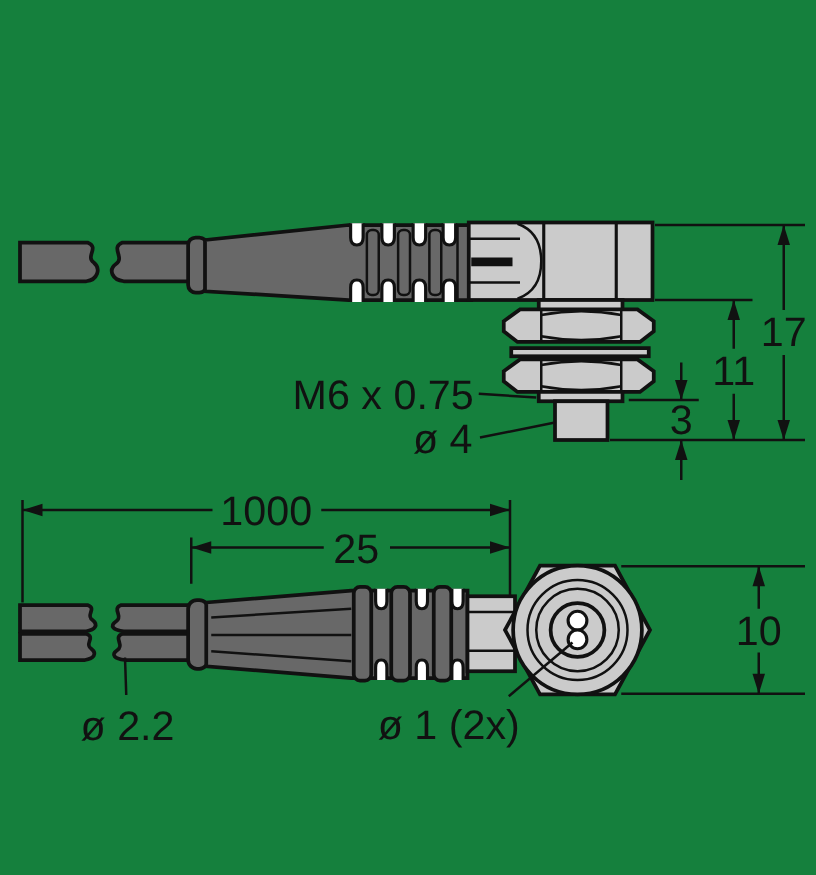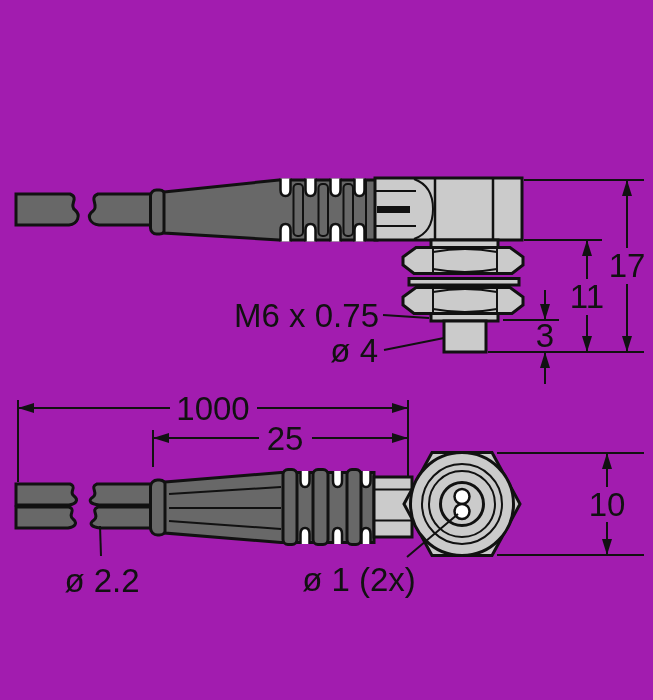--- a/index.html
+++ b/index.html
@@ -1,16 +1,16 @@
 <!DOCTYPE html>
 <html><head>
 <meta charset="utf-8">
 <style>
   html,body{margin:0;padding:0;background:#ffffff;}
-  .stage{position:relative;width:653px;height:700px;background:#a21caf;overflow:hidden;}
+  .stage{position:relative;width:653px;height:700px;background:#15803d;overflow:hidden;}
   svg{display:block;}
   text{font-family:"Liberation Sans","DejaVu Sans",sans-serif;font-size:33px;fill:#111;}
   .outline{stroke:#111;stroke-width:3;}
   .thin{stroke:#111;stroke-width:2;fill:none;}
   .dim{stroke:#111;stroke-width:2;fill:none;}
   .arrow{fill:#111;stroke:none;}
   .dark{fill:#686868;}
   .metal{fill:#cbcbcb;}
   .white{fill:#ffffff;}
 </style>

